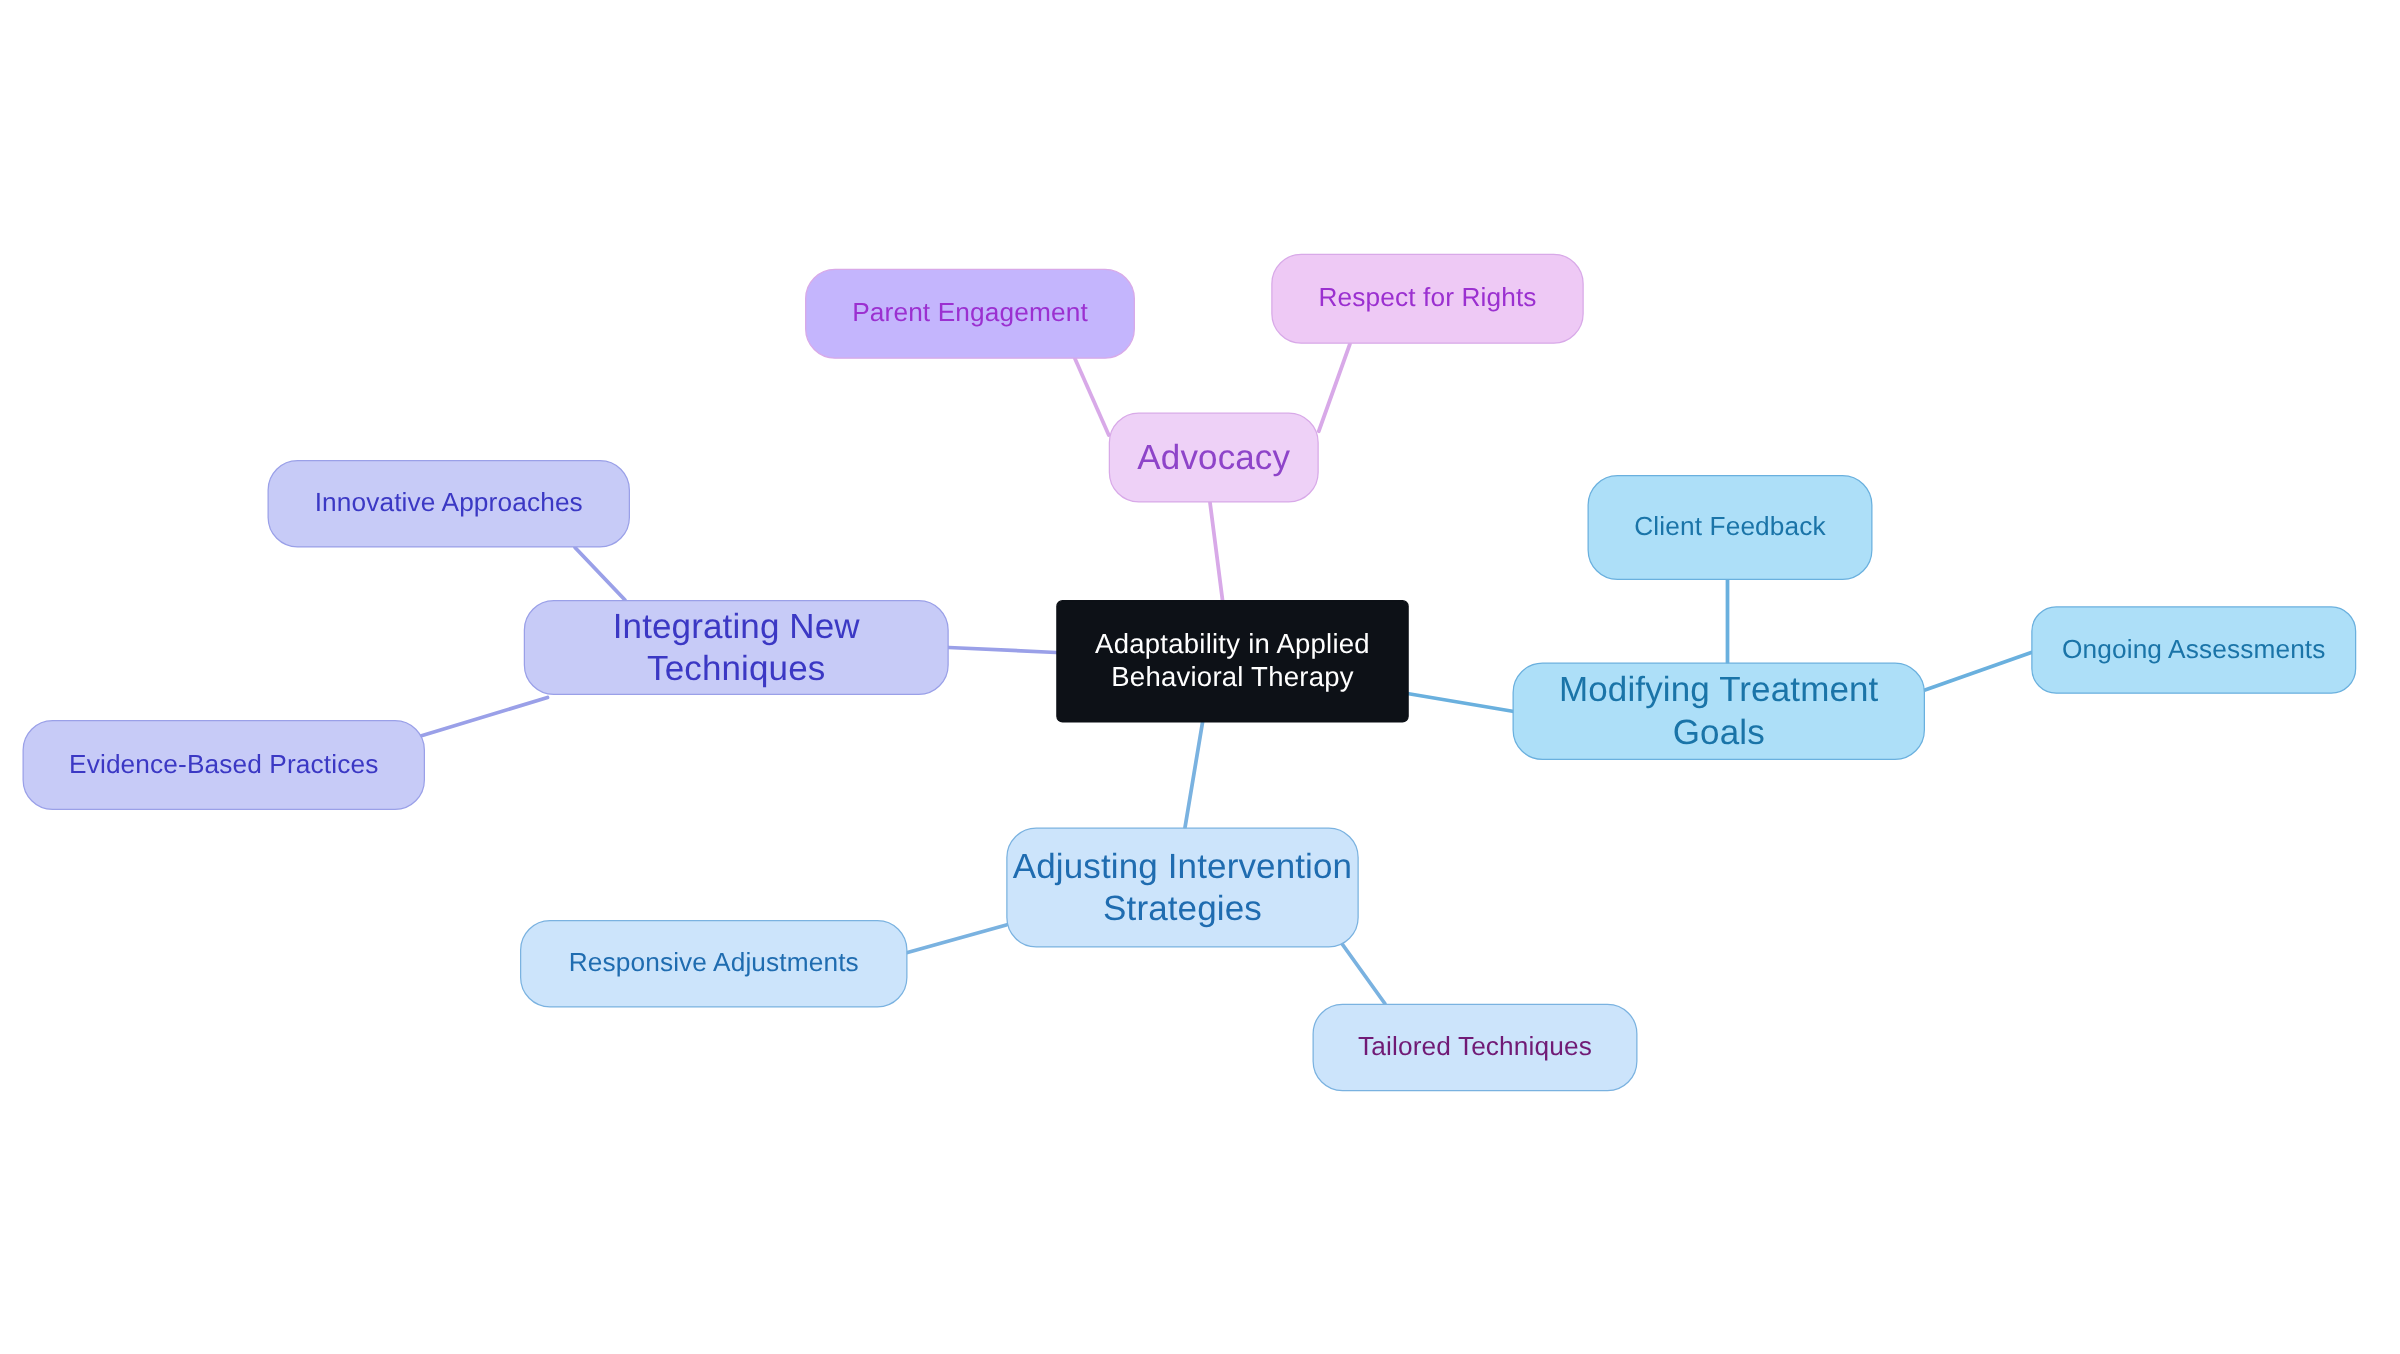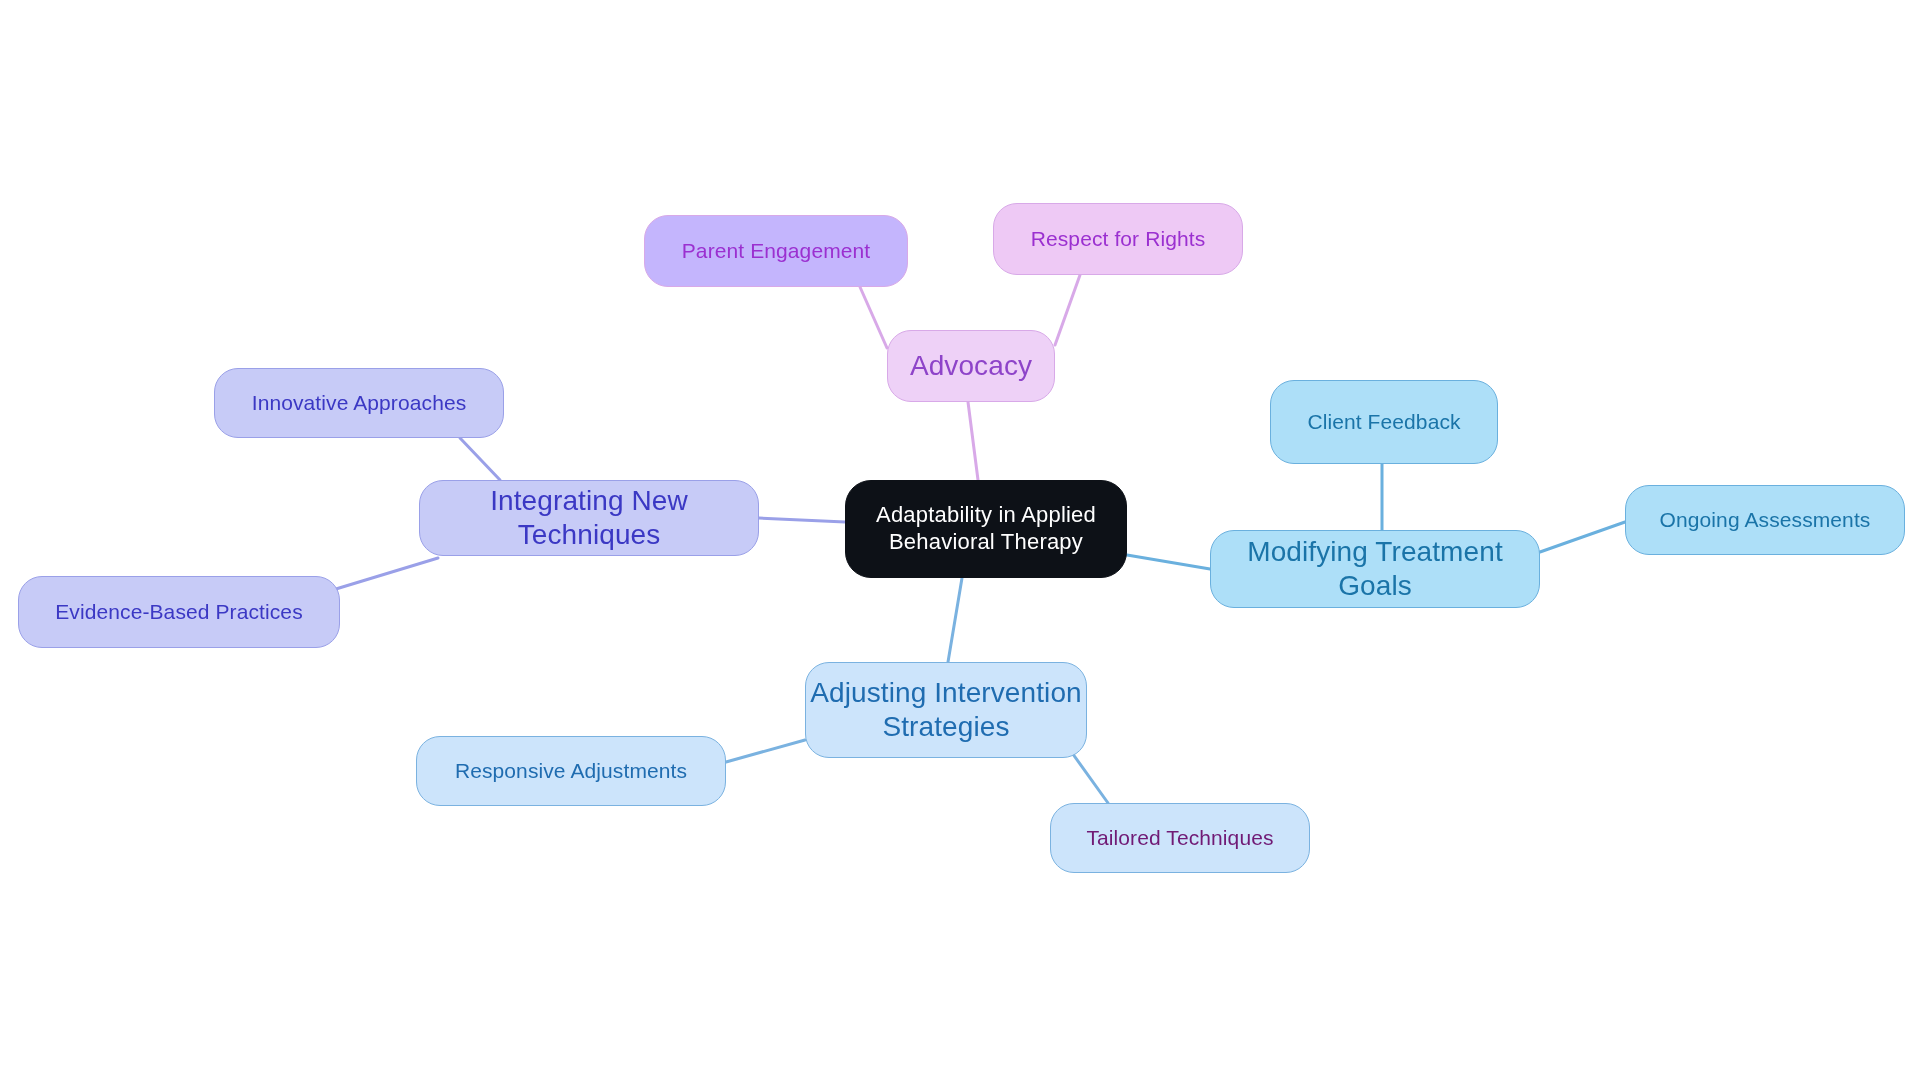--- a/index.html
+++ b/index.html
@@ -35,21 +35,21 @@
     justify-content: center;
     text-align: center;
     border-radius: 24px;
     border-style: solid;
     border-width: 1.5px;
     line-height: 1.22;
     white-space: pre-line;
     letter-spacing: 0.1px;
   }
   .node-root {
-    border-radius: 26px;
+    border-radius: 5px;
     border-width: 1px;
     font-size: 22px;
     letter-spacing: 0.2px;
   }
   .node-branch {
     font-size: 28px;
   }
   .node-leaf {
     font-size: 21px;
   }
@@ -72,26 +72,26 @@
       <line x1="845" y1="522" x2="759" y2="518" stroke="#9aa0e8" stroke-width="3" stroke-linecap="round"></line>
       <line x1="500" y1="480" x2="460" y2="438" stroke="#9aa0e8" stroke-width="3" stroke-linecap="round"></line>
       <line x1="438" y1="558" x2="326" y2="592" stroke="#9aa0e8" stroke-width="3" stroke-linecap="round"></line>
     </svg>
 
   <div id="node-layer">
       <div class="node node-root" style="left: 845px; top: 480px; width: 282px; height: 98px; background: rgb(13, 17, 23); border-color: rgb(13, 17, 23); color: rgb(255, 255, 255);">Adaptability in Applied
 Behavioral Therapy</div>
       <div class="node node-branch" style="left: 887px; top: 330px; width: 168px; height: 72px; background: rgb(238, 209, 247); border-color: rgb(216, 169, 232); color: rgb(142, 68, 201);">Advocacy</div>
       <div class="node node-leaf" style="left: 644px; top: 215px; width: 264px; height: 72px; background: #c4b5fd; border-color: rgb(216, 169, 232); color: rgb(155, 48, 208);">Parent Engagement</div>
-      <div class="node node-leaf" style="left: 993px; top: 203px; width: 250px; height: 72px; background: rgb(238, 201, 245); border-color: rgb(216, 169, 232); color: rgb(155, 48, 208);">Respect for Rights</div>
+      <div class="node node-leaf" style="left: 1017px; top: 203px; width: 250px; height: 72px; background: rgb(238, 201, 245); border-color: rgb(216, 169, 232); color: rgb(155, 48, 208);">Respect for Rights</div>
       <div class="node node-branch" style="left: 1210px; top: 530px; width: 330px; height: 78px; background: rgb(173, 223, 248); border-color: rgb(106, 176, 222); color: rgb(26, 116, 168);">Modifying Treatment Goals</div>
       <div class="node node-branch" style="left: 805px; top: 662px; width: 282px; height: 96px; background: rgb(204, 228, 251); border-color: rgb(122, 178, 224); color: rgb(31, 108, 176);">Adjusting Intervention
 Strategies</div>
       <div class="node node-branch" style="left: 419px; top: 480px; width: 340px; height: 76px; background: rgb(199, 203, 247); border-color: rgb(154, 160, 232); color: rgb(59, 56, 196);">Integrating New Techniques</div>
       <div class="node node-leaf" style="left: 1270px; top: 380px; width: 228px; height: 84px; background: rgb(173, 223, 248); border-color: rgb(106, 176, 222); color: rgb(26, 116, 168);">Client Feedback</div>
-      <div class="node node-leaf" style="left: 1625px; top: 485px; width: 280px; height: 70px; background: rgb(173, 223, 248); border-color: rgb(106, 176, 222); color: rgb(26, 116, 168);">Ongoing Assessments</div>
+      <div class="node node-leaf" style="left: 1625px; top: 485px; width: 260px; height: 70px; background: rgb(173, 223, 248); border-color: rgb(106, 176, 222); color: rgb(26, 116, 168); border-radius: 20px;">Ongoing Assessments</div>
       <div class="node node-leaf" style="left: 416px; top: 736px; width: 310px; height: 70px; background: rgb(204, 228, 251); border-color: rgb(122, 178, 224); color: rgb(31, 108, 176);">Responsive Adjustments</div>
       <div class="node node-leaf" style="left: 1050px; top: 803px; width: 260px; height: 70px; background: rgb(204, 228, 251); border-color: rgb(122, 178, 224); color: #701a75;">Tailored Techniques</div>
       <div class="node node-leaf" style="left: 214px; top: 368px; width: 290px; height: 70px; background: rgb(199, 203, 247); border-color: rgb(154, 160, 232); color: rgb(59, 56, 196);">Innovative Approaches</div>
       <div class="node node-leaf" style="left: 18px; top: 576px; width: 322px; height: 72px; background: rgb(199, 203, 247); border-color: rgb(154, 160, 232); color: rgb(59, 56, 196);">Evidence-Based Practices</div>
     </div>
 
 </div>
 
 </body></html>

